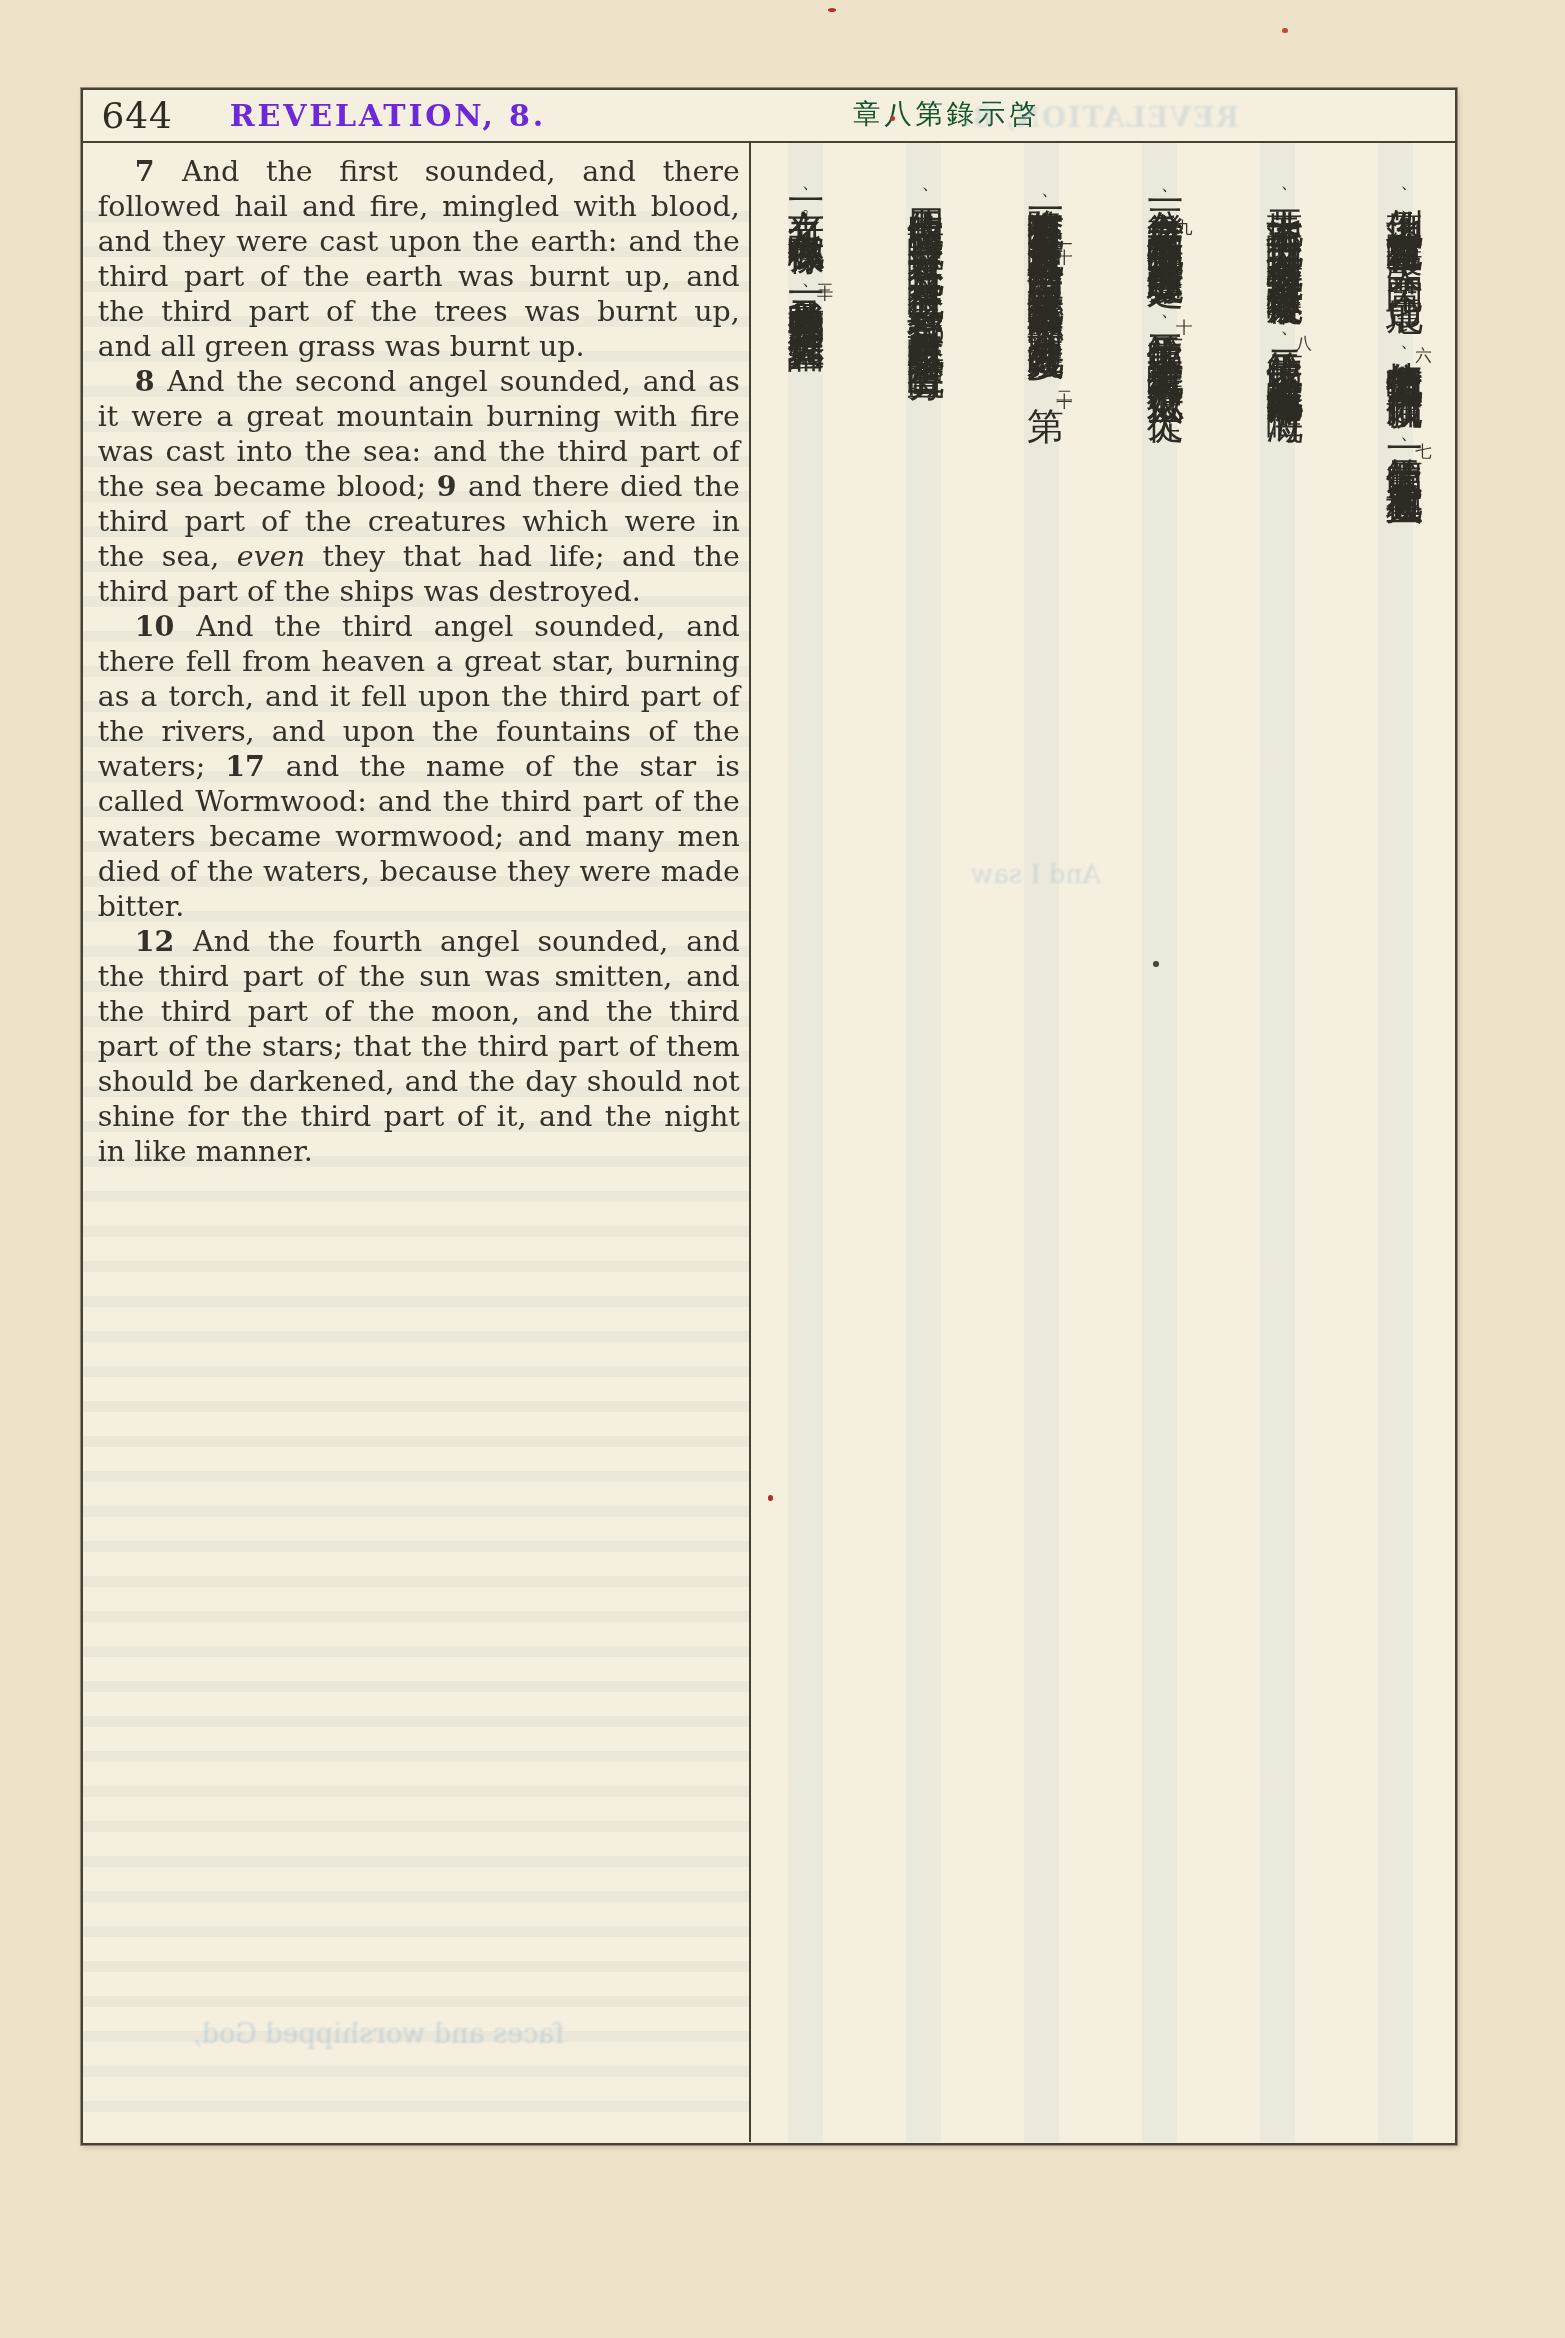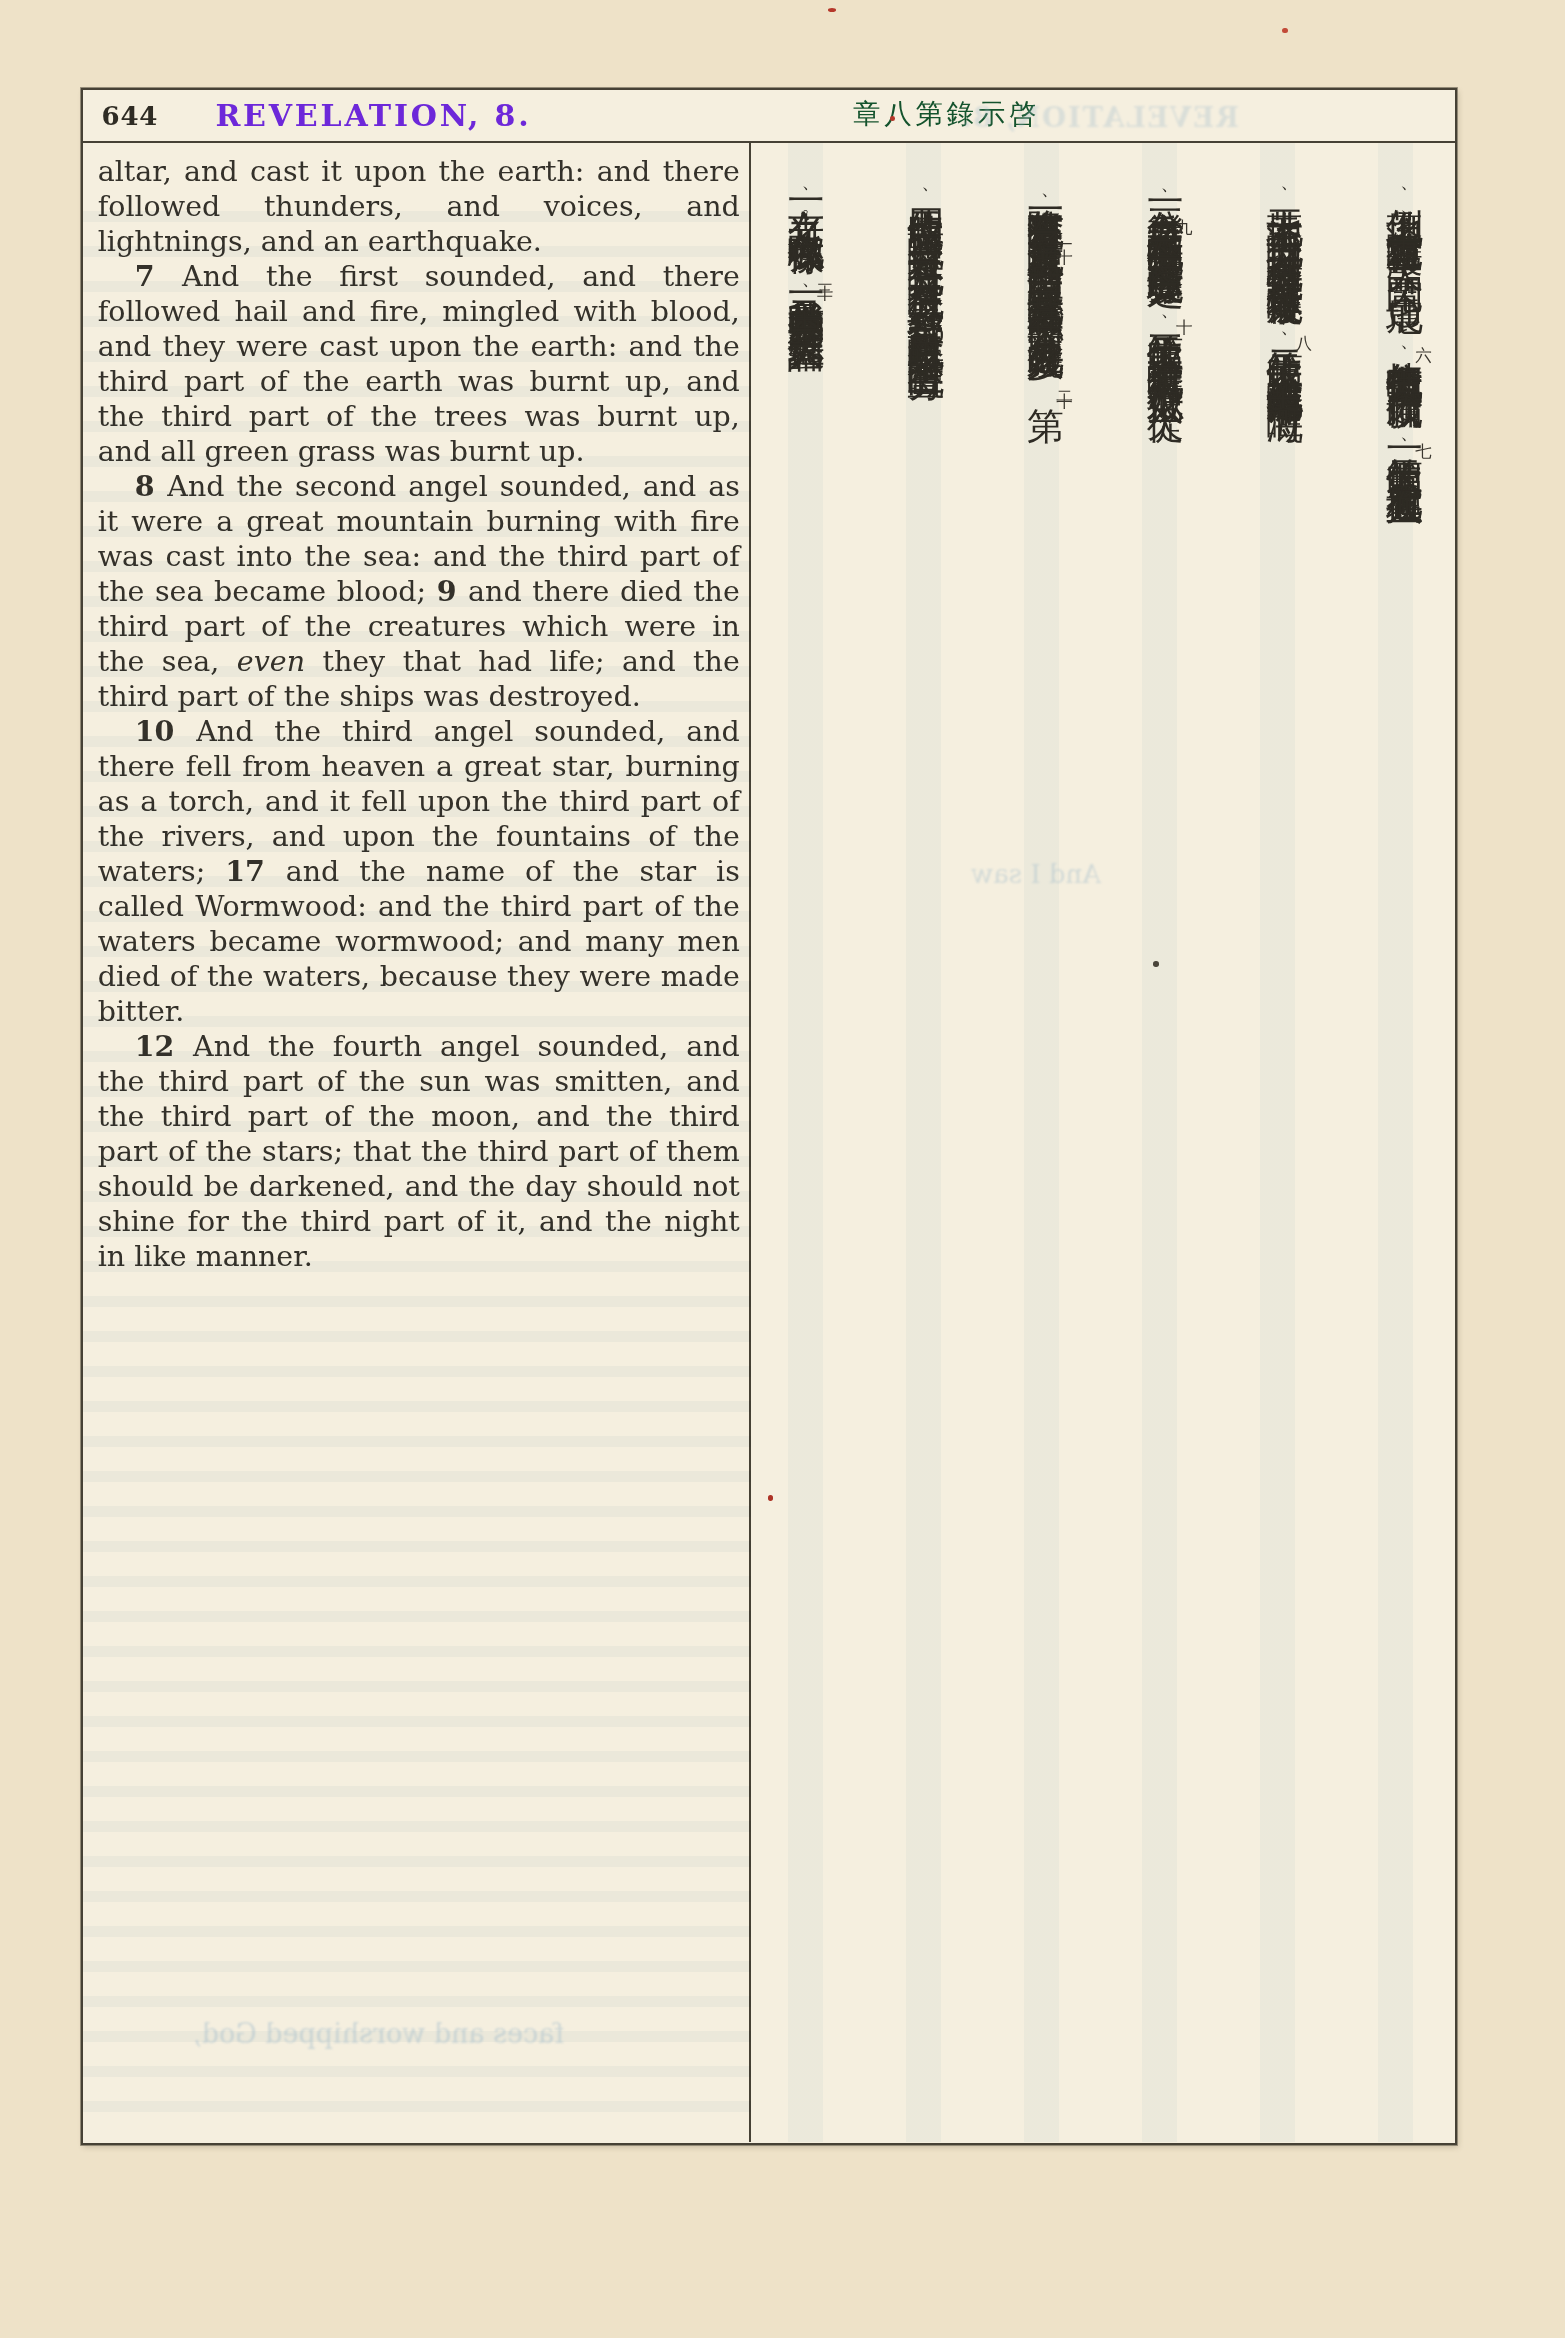--- a/index.html
+++ b/index.html
@@ -21,21 +21,21 @@
   .frame{
     position:absolute;left:81px;top:88px;width:1372px;height:2053px;
     border:2.8px solid #464135;
     background:#f5efdf;
     box-shadow:0 0 0 0.9px #8b8370, 1.8px 2.8px 5.5px rgba(90,75,50,.25);
   }
   .header-row{
     position:relative;height:51px;border-bottom:2.8px solid #464135;
     display:flex;align-items:center;
   }
-  .pageno{font-size:26px;font-weight:bold;color:#2f2c24;margin-left:18.4px;letter-spacing:0.9px;}
+  .pageno{font-size:36px;font-weight:normal;color:#2f2c24;margin-left:18.4px;letter-spacing:0.9px;}
   .title-en{font-size:30px;font-weight:bold;color:#6d28d9;margin-left:57px;letter-spacing:2.8px;}
   .title-zh{
     position:absolute;left:770px;top:6.4px;font-size:27.5px;color:#14532d;
     letter-spacing:3.7px;font-family:"DejaVu Serif",serif;
   }
   .content{display:flex;height:1999px;position:relative;}
   .col-en{
     width:668px;border-right:2.8px solid #464135;box-sizing:border-box;
     padding:11px 9.2px 0 14.7px;color:#34312a;
     font-size:28.5px;line-height:35px;text-align:justify;
@@ -87,21 +87,20 @@
     <span class="pageno">644</span>
     <span class="title-en">REVELATION, 8.</span>
     <span class="title-zh">章八第錄示啓</span>
     <span class="ghost" style="left:877px;top:11px;font-size:27.5px;font-weight:bold;letter-spacing:1.8px;opacity:.3;">REVELATION, 8.</span>
   </div>
 
   <div class="content">
 
     <div class="col-en">
       <div class="ghost-stripes" style="position:absolute;left:0;top:55px;width:668px;height:1938px;"></div>
-      <p class="cont">altar, and cast it upon the earth: and there followed thunders, and voices, and lightnings, and an earthquake.</p>
       <p><b>7 </b>And the first sounded, and there followed hail and fire, mingled with blood, and they were cast upon the earth: and the third part of the earth was burnt up, and the third part of the trees was burnt up, and all green grass was burnt up.</p>
       <p><b>8 </b>And the second angel sounded, and as it were a great mountain burning with fire was cast into the sea: and the third part of the sea became blood; <b>9 </b>and there died the third part of the creatures which were in the sea, <i>even</i> they that had life; and the third part of the ships was destroyed.</p>
       <p><b>10 </b>And the third angel sounded, and there fell from heaven a great star, burning as a torch, and it fell upon the third part of the rivers, and upon the fountains of the waters; <b>17 </b>and the name of the star is called Wormwood: and the third part of the waters became wormwood; and many men died of the waters, because they were made bitter.</p>
       <p><b>12 </b>And the fourth angel sounded, and the third part of the sun was smitten, and the third part of the moon, and the third part of the stars; that the third part of them should be darkened, and the day should not shine for the third part of it, and the night in like manner.</p>
       <span class="ghost" style="left:110px;top:1873px;font-size:27px;opacity:.45;">faces and worshipped God,</span>
     </div>
 
     <div class="col-zh">
       <div class="ghost-cols"></div>
       <span class="ghost" style="left:220px;top:716px;font-size:26px;opacity:.4;">And I saw</span>

